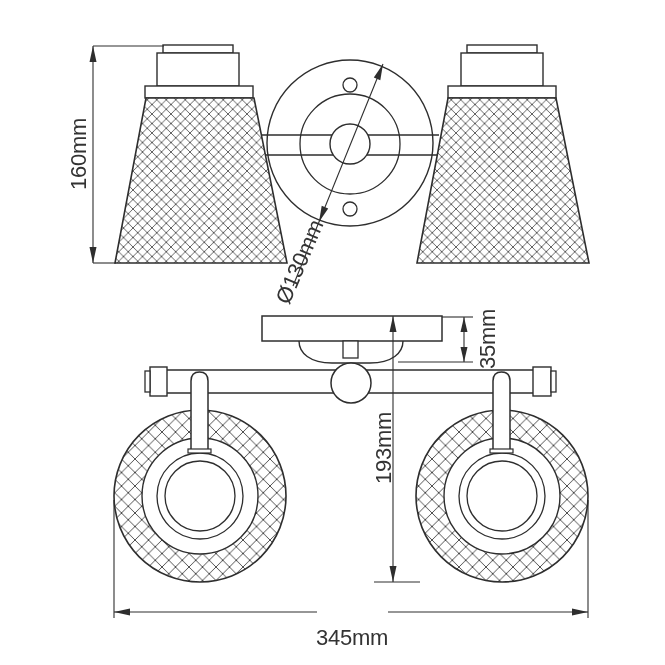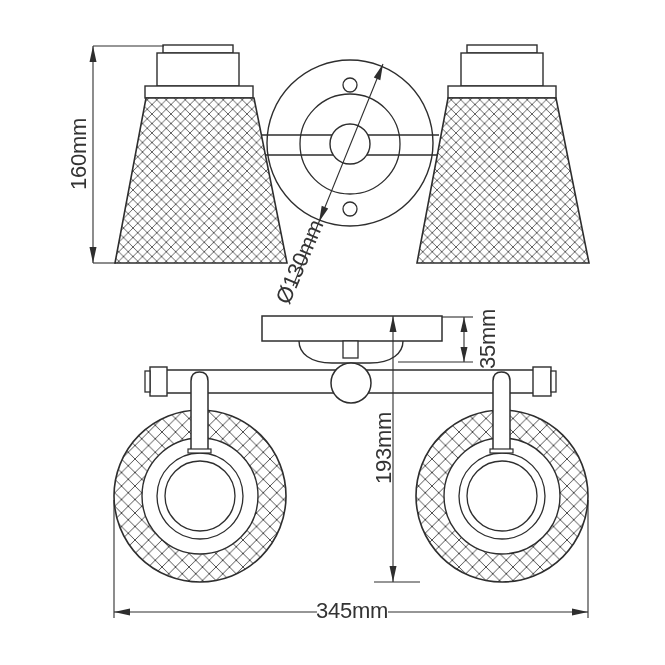--- a/index.html
+++ b/index.html
@@ -24,21 +24,21 @@
     position: absolute;
     color: #333333;
     font-size: 22px;
     line-height: 1;
     letter-spacing: -0.3px;
     white-space: nowrap;
     font-family: "Liberation Sans", sans-serif;
   }
   .rot90 { transform: translate(-50%,-50%) rotate(-90deg); }
   .rotDiag { transform: translate(-50%,-50%) rotate(-67deg); }
-  .flat { transform: translate(-50%,-50%); }
+  .flat { transform: translate(-50%,-50%); margin-top: 27px; }
 </style>
 </head>
 <body>
 
 <div class="stage">
 
   <svg width="665" height="665" viewBox="0 0 665 665">
     <defs>
       <pattern id="meshF" patternUnits="userSpaceOnUse" width="9.5" height="9.5">
         <rect width="9.5" height="9.5" fill="#ffffff"></rect>

